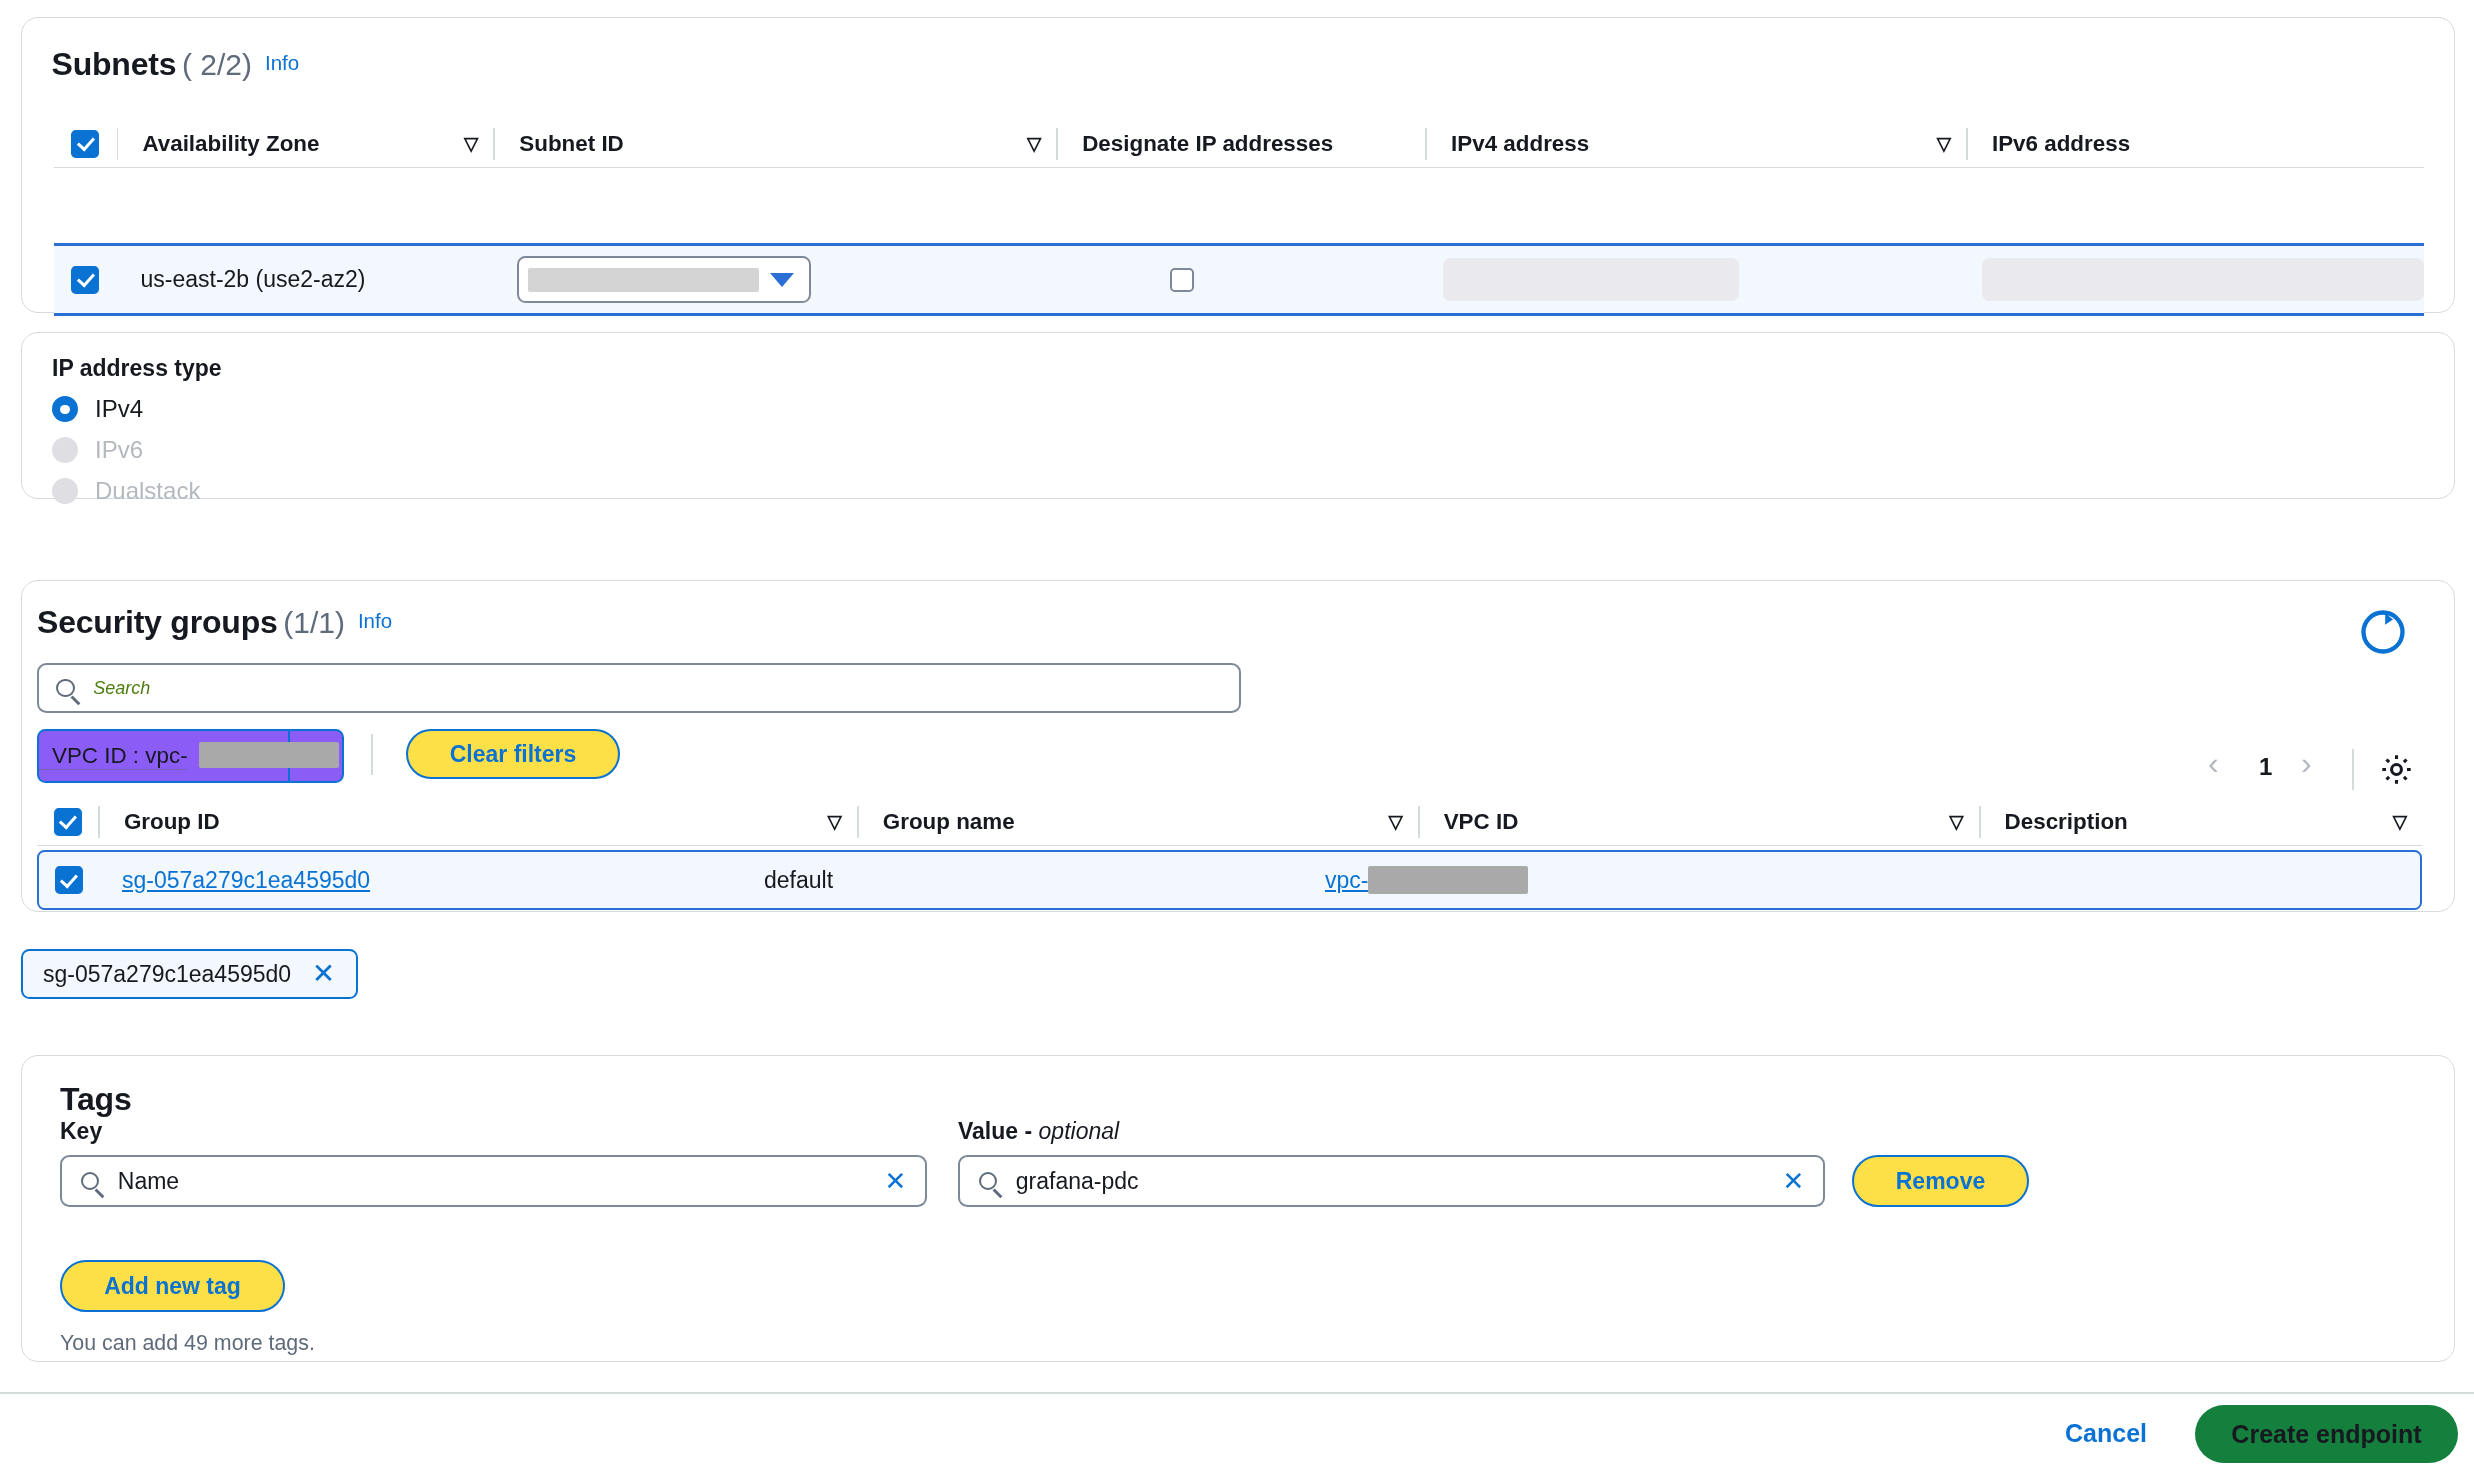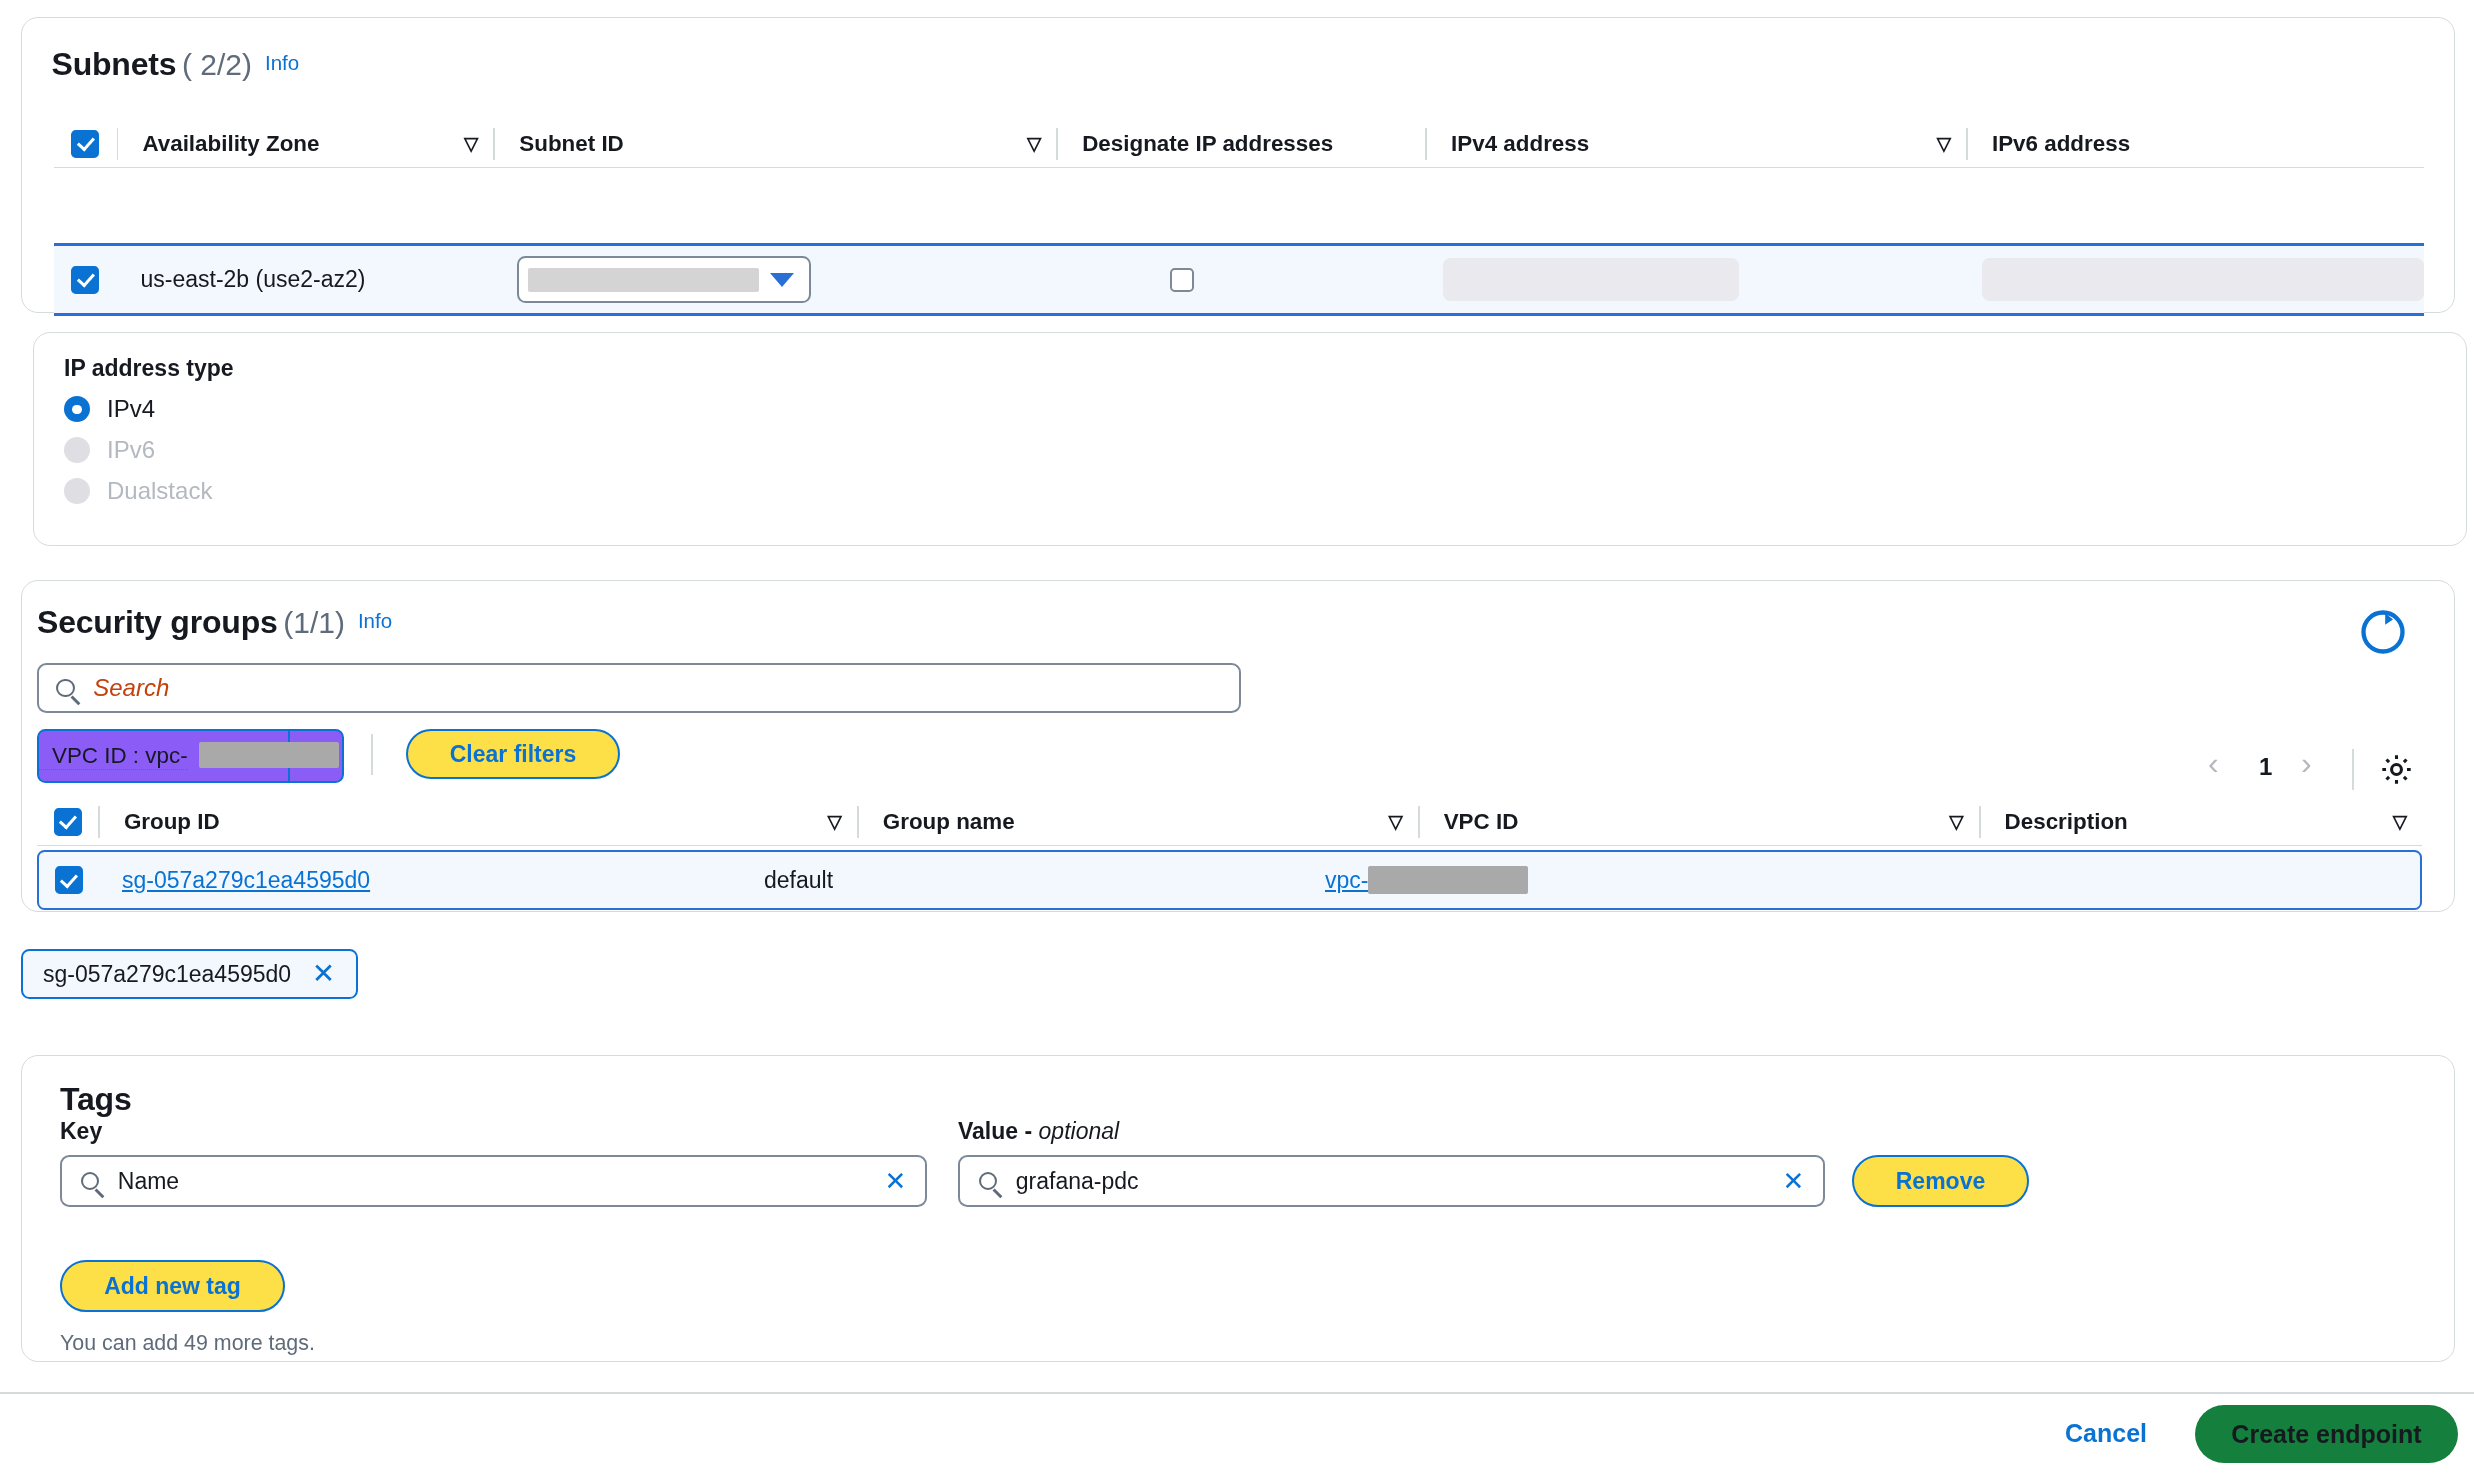--- a/index.html
+++ b/index.html
@@ -128,21 +128,21 @@
     width: 24px; height: 24px;
     border: 2.8px solid #7d8998; border-radius: 4.7px; background: #fff;
   }
   .ghost-field {
     background: #eaeaee;
     height: 43px;
     border-radius: 7.5px;
   }
 
   
-  #iptype-card { left: 33px; top: 332px; width: 2434px; height: 214px; }
+  #iptype-card { left: 21px; top: 332px; width: 2434px; height: 167px; }
   .radio-row { display: flex; align-items: center; margin-top: 13px; }
   .radio {
     width: 26px; height: 26px; border-radius: 50%;
     background: #dedee3; flex: none; position: relative;
   }
   .radio.on { background: #0972d3; }
   .radio.on::after {
     content: ""; position: absolute; left: 8.4px; top: 8.4px;
     width: 9.3px; height: 9.3px; border-radius: 50%; background: #ffffff;
   }
@@ -161,21 +161,21 @@
   }
   .mag {
     width: 18.6px; height: 18.6px; border: 2.8px solid #5f6b7a; border-radius: 50%;
     position: relative; flex: none;
   }
   .mag::after {
     content: ""; position: absolute; right: -8.4px; bottom: -6.5px;
     width: 11.2px; height: 2.8px; background: #5f6b7a; transform: rotate(45deg);
   }
   .search-ph {
-    margin-left: 18.6px; font-size: 24px; font-style: italic; color: #c2410c;
+    margin-left: 18.6px; font-size: 18px; font-style: italic; color: #4d7c0f;
   }
 
   .filter-token {
     position: absolute; left: 37px; top: 729px;
     height: 54px; width: 307px;
     border: 2.8px solid #0972d3; border-radius: 8.4px;
     background: #8b5cf6;
     display: flex; align-items: center;
   }
   .filter-token-text {

